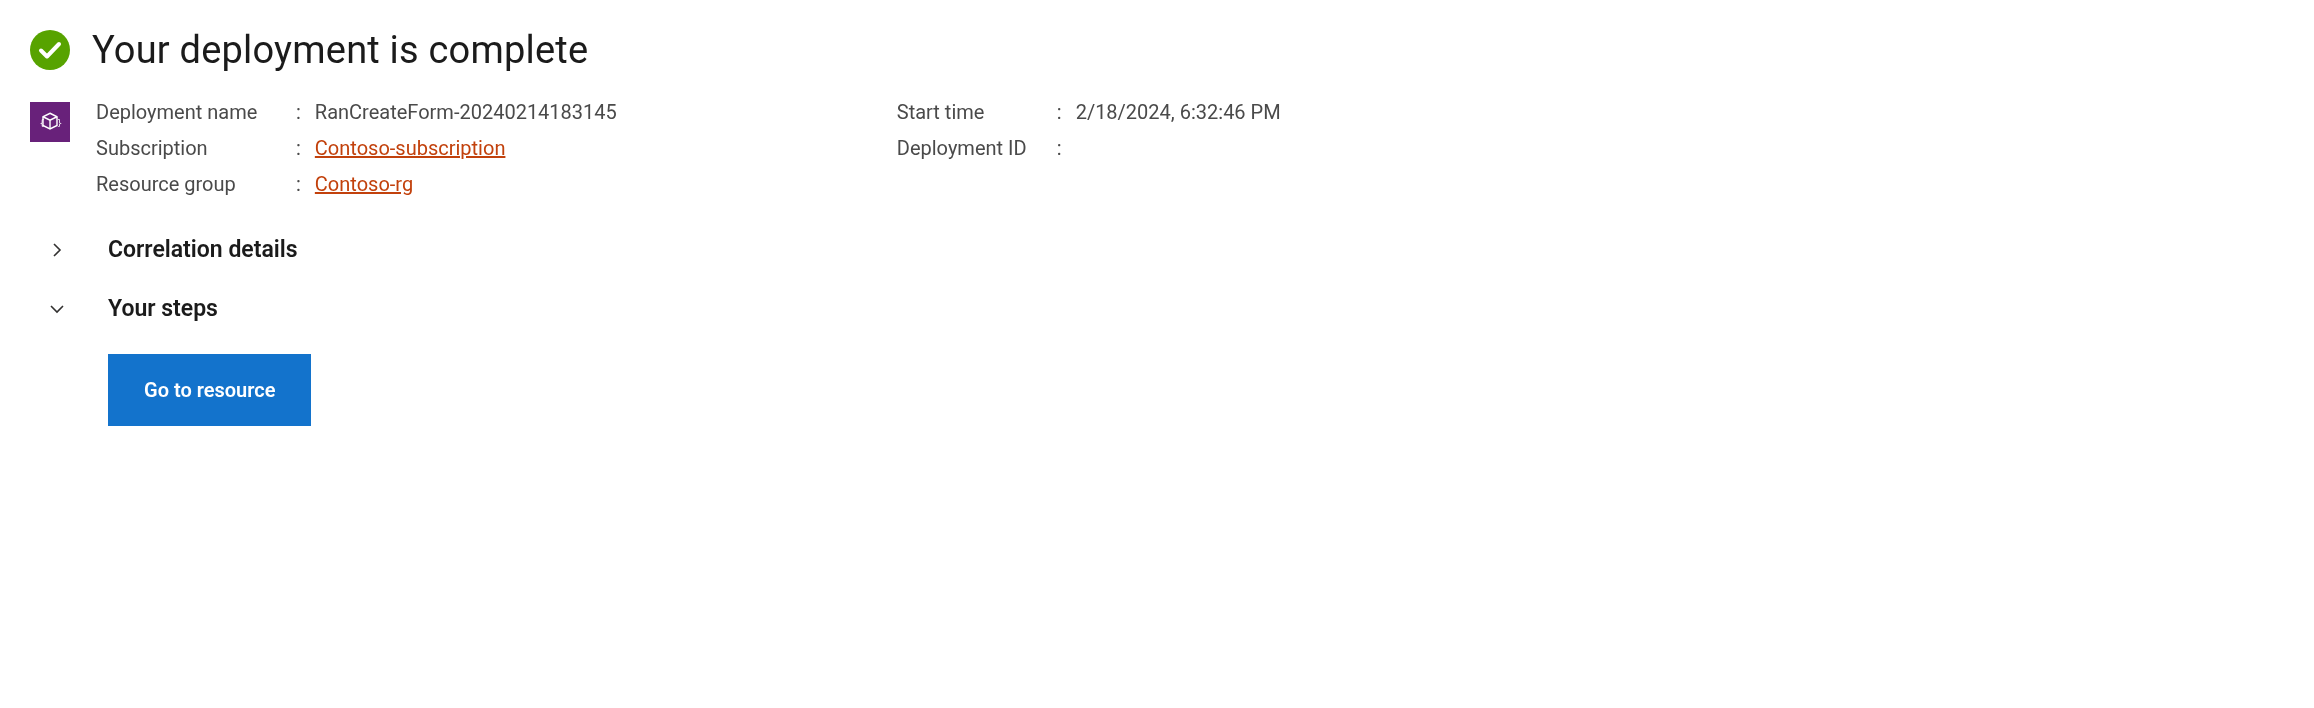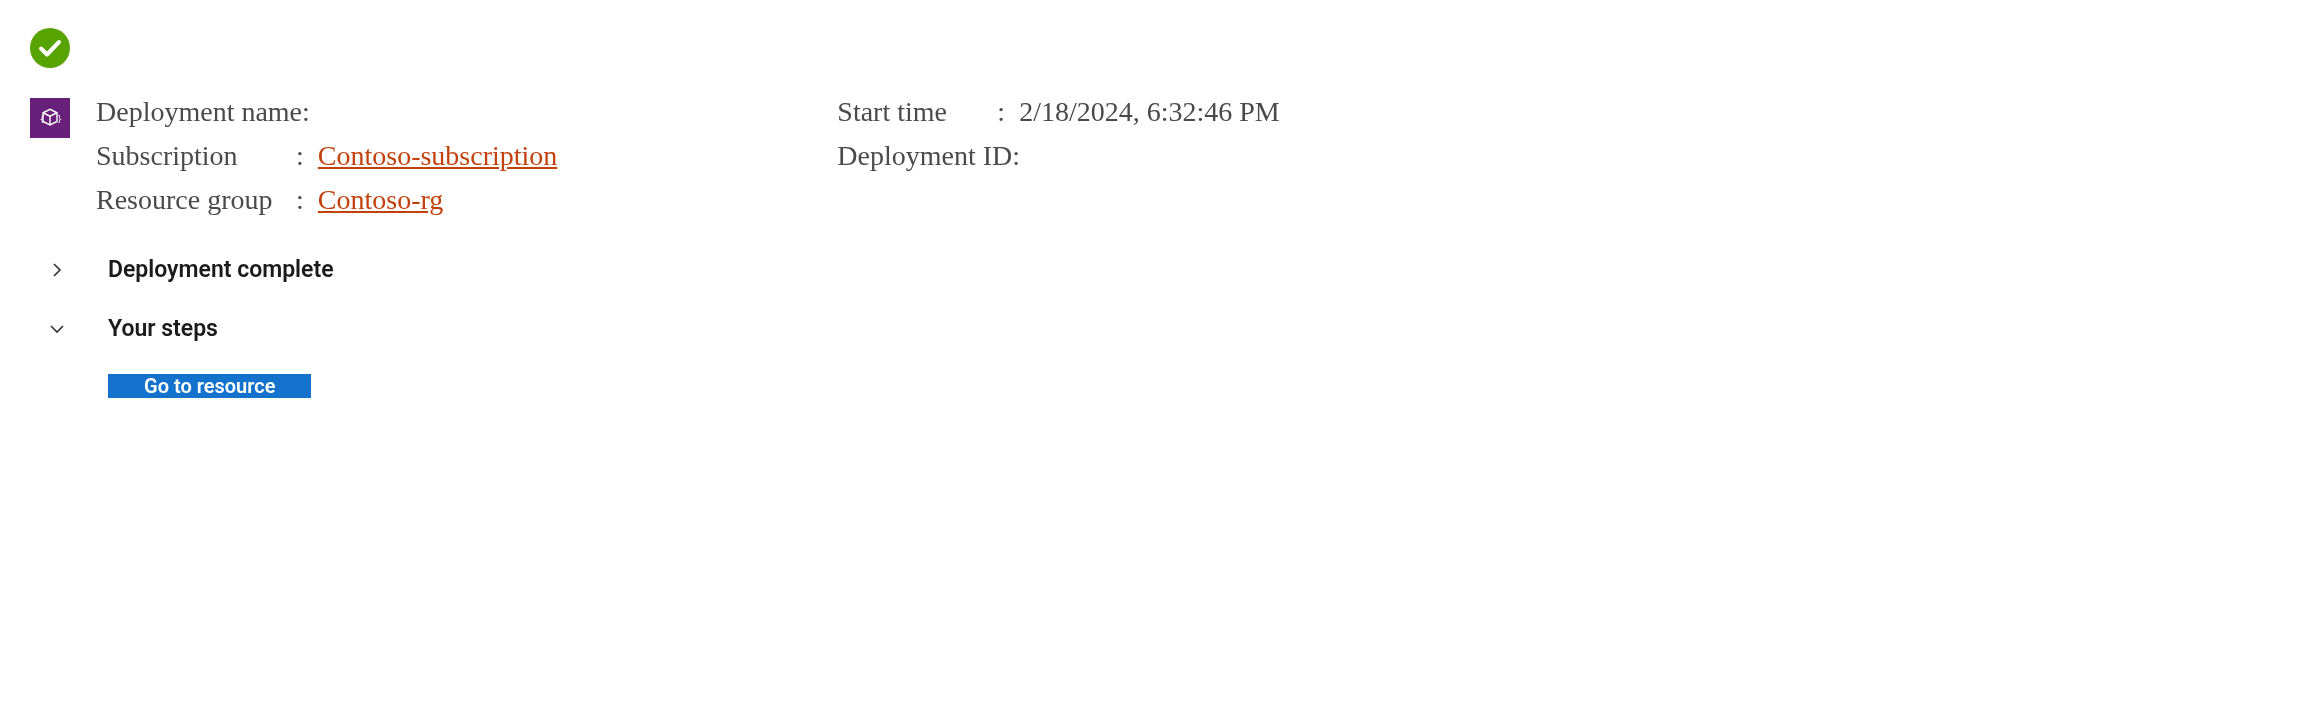--- a/index.html
+++ b/index.html
@@ -56,23 +56,22 @@
       flex: 1;
     }
     .kv-group {
       display: flex;
       flex-direction: column;
       gap: 12px;
     }
     .kv-pair {
       display: flex;
       align-items: flex-end;
-      font-size: 28px;
-      color: #4a4a4a;
-      font-family: Liberation Serif, serif;
+      font-size: 20px;
+      color: #4a4a4a;
     }
     .kv-key {
       min-width: 200px;
       color: #4a4a4a;
     }
     .kv-key2 {
       min-width: 160px;
       color: #4a4a4a;
       margin-left: 20px;
     }
@@ -116,57 +115,59 @@
       color: #1b1b1b;
     }
     .action-row {
       padding-left: 78px;
       margin-top: 10px;
     }
     .primary-btn {
       background: #1373cc;
       color: #ffffff;
       border: none;
-      padding: 0 36px;
+      padding: 24px 36px;
       font-size: 20px;
       font-weight: 600;
       cursor: pointer;
       font-family: inherit;
     }
   </style>
 </head>
 <body>
 
 <div class="header-row">
   <span class="check-icon">
     <svg viewBox="0 0 40 40">
       <circle cx="20" cy="20" r="20" fill="#57a300"></circle>
       <path d="M11 20.5 L17 26.5 L29 14" stroke="#ffffff" stroke-width="4" fill="none" stroke-linecap="round" stroke-linejoin="round"></path>
     </svg>
   </span>
+  <h1 class="page-title">Your deployment is complete</h1>
 </div>
 
 <div class="info-row">
   <div class="resource-icon">
     <svg viewBox="0 0 32 32">
       <g stroke="#ffffff" stroke-width="1.6" fill="none">
         <path d="M16 6 L24 10 L24 20 L16 24 L8 20 L8 10 Z"></path>
         <path d="M8 10 L16 14 L24 10"></path>
         <path d="M16 14 L16 24"></path>
       </g>
       <text x="4" y="21" fill="#ffffff" font-size="10" font-family="monospace">{</text>
       <text x="24" y="21" fill="#ffffff" font-size="10" font-family="monospace">}</text>
     </svg>
   </div>
 
   <div class="details-columns">
     <div class="kv-group">
       <div class="kv-pair">
         <span class="kv-key">Deployment name</span>
         <span class="kv-sep">:</span>
+        <span class="kv-val">RanCreateForm-20240214183145</span>
       </div>
       <div class="kv-pair">
         <span class="kv-key">Subscription</span>
         <span class="kv-sep">:</span>
         <a class="kv-link">Contoso-subscription</a>
       </div>
       <div class="kv-pair">
         <span class="kv-key">Resource group</span>
         <span class="kv-sep">:</span>
         <a class="kv-link">Contoso-rg</a>
@@ -186,21 +187,21 @@
     </div>
   </div>
 </div>
 
 <div class="section-row">
   <span class="chevron">
     <svg viewBox="0 0 16 16">
         <path d="M5 2 L11 8 L5 14"></path>
       </svg>
   </span>
-  <span class="section-title">Deployment complete</span>
+  <span class="section-title">Correlation details</span>
 </div>
 
 <div class="section-row">
   <span class="chevron">
     <svg viewBox="0 0 16 16">
         <path d="M2 5 L8 11 L14 5"></path>
       </svg>
   </span>
   <span class="section-title">Your steps</span>
 </div>

